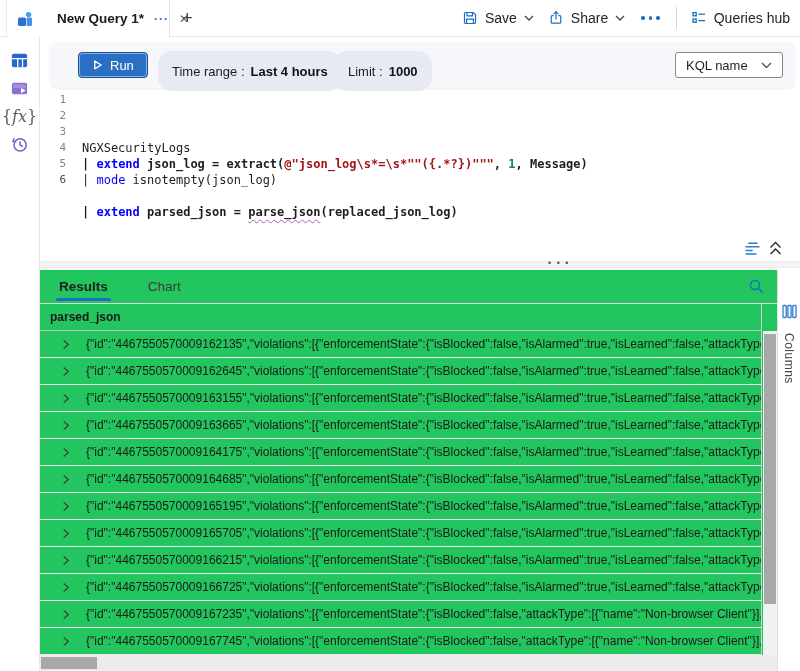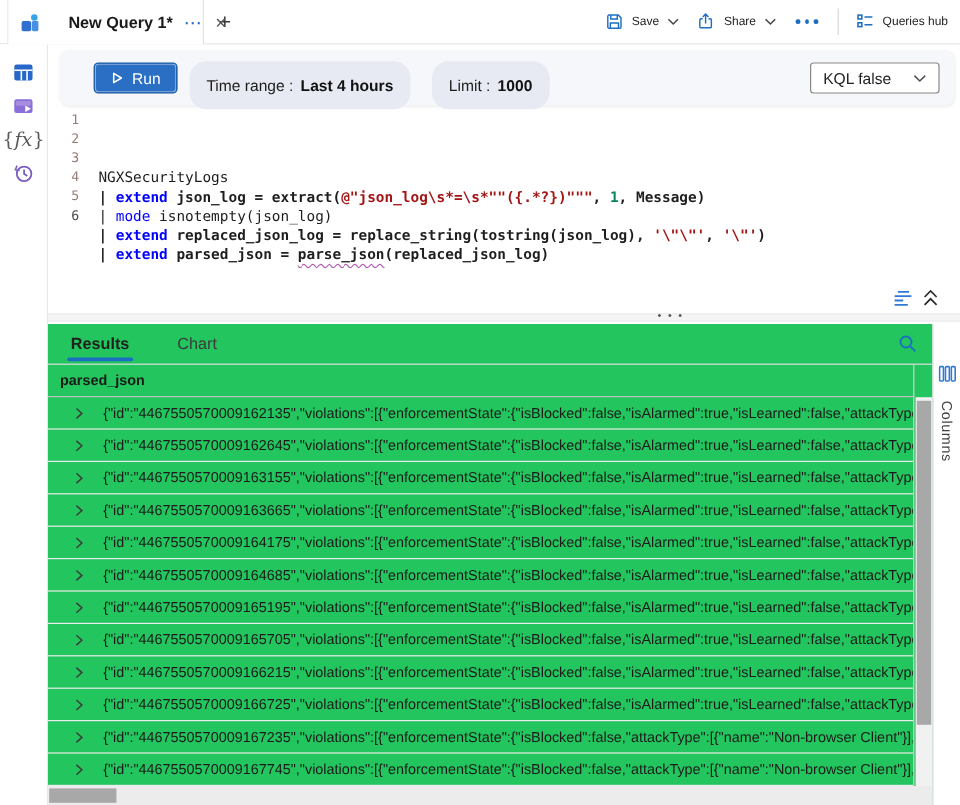--- a/index.html
+++ b/index.html
@@ -14,40 +14,40 @@
   .tab {
     position:absolute; left:6px; top:0; height:37px; width:164px; background:#fff; z-index:2;
     border-left:1px solid #ececec; border-right:1px solid #e2e2e2;
     display:flex; align-items:center; gap:8px; padding:0 8px 0 10px;
   }
   .tab-title { font-size:13.5px; font-weight:700; color:#1b1a19; white-space:nowrap;padding-left:16px; }
   .tab-dots { color:#2470c3; font-weight:700; font-size:12px; letter-spacing:1px; line-height:10px; margin-left:2px; cursor:pointer; }
   .tab-close { color:#5d5a56; font-size:12px; margin-left:2px; cursor:pointer; }
   .new-tab { position:absolute; left:182px; top:8px; font-size:18px; font-weight:300; color:#3b3a39; cursor:pointer; line-height:20px; }
   .header-actions { position:absolute; right:10px; top:0; height:36px; display:flex; align-items:center; gap:14px; }
-  .h-act { display:flex; align-items:center; gap:7px; font-size:10px; color:#252423; cursor:pointer; white-space:nowrap; }
+  .h-act { display:flex; align-items:center; gap:7px; font-size:14px; color:#252423; cursor:pointer; white-space:nowrap; }
   .h-divider { width:1px; height:22px; background:#d8d6d4; }
   .blue-dots { display:flex; gap:4px; cursor:pointer; padding:0 2px; }
   .blue-dots i { width:3.5px; height:3.5px; border-radius:50%; background:#1b6ec2; display:block; }
   
   .sidebar { position:absolute; left:0; top:37px; width:40px; height:634px; background:#fff; border-right:1px solid #e8e8e8;
     display:flex; flex-direction:column; align-items:center; padding-top:12px; gap:6px; }
   .side-btn { width:26px; height:22px; display:flex; align-items:center; justify-content:center; cursor:pointer; }
   .fx-glyph { font-size:16px; color:#5c5a58; font-family:"DejaVu Serif", serif; }
   .fx-glyph i { font-style:italic; }
   
   .toolbar-card { position:absolute; left:50px; top:42px; width:745px; height:46px; background:#f5f7fa;
     border-radius:8px; box-shadow:0 1px 3px rgba(0,0,0,.08); }
   .run-btn { position:absolute; left:28px; top:10px; height:26px; padding:0 13px; background:#2b6fc4;
     border:1px solid #17549f; border-radius:4px; box-shadow:inset 0 0 0 1px rgba(255,255,255,.45);
     color:#fff; font-size:13px; display:flex; align-items:center; gap:7px; cursor:pointer; }
   .pill { position:absolute; top:9px; height:40px; background:#e7eaf3; border-radius:14px; padding:0 14px;
     display:flex; align-items:center; gap:6px; font-size:13px; color:#1f1e1d; cursor:pointer; white-space:nowrap; }
   .pill-time { left:108px; }
-  .pill-limit { left:310px; }
+  .pill-limit { left:284px; }
   .pill b { font-weight:700; color:#111; }
   .kql-select { position:absolute; right:12px; top:10px; height:26px; min-width:108px; background:#fff;
     border:1px solid #8a8886; border-radius:3px; padding:0 10px; display:flex; align-items:center;
     justify-content:space-between; gap:12px; font-size:13px; color:#201f1e; cursor:pointer; }
   
   .editor { position:absolute; left:40px; top:92px; width:760px; height:112px;
     font-family:"DejaVu Sans Mono", monospace; font-size:12px; cursor:text; }
   .editor-line { display:flex; height:16px; line-height:16px; white-space:pre; }
   .line-number { width:26px; text-align:right; color:#9a7b7b; font-size:11px; flex:none; }
   .editor-line:last-child .line-number { color:#4b4b4b; }
@@ -204,35 +204,35 @@
     </div>
     <div class="pill pill-time">
       <span>Time range :</span>
       <b>Last 4 hours</b>
     </div>
     <div class="pill pill-limit">
       <span>Limit :</span>
       <b>1000</b>
     </div>
     <div class="kql-select">
-      <span>KQL false</span>
+      <span>KQL name</span>
       <span style="display:flex">
         <svg width="11" height="7" viewBox="0 0 11 7" fill="none" stroke="#55524e" stroke-width="1.3">
             <path d="M1 1l4.5 4.5L10 1"></path>
           </svg>
       </span>
     </div>
   </div>
 
   <div class="editor">
     <div>
         <div class="editor-line"><span class="line-number">1</span><span class="line-content"><span class="tok-plain">NGXSecurityLogs</span></span></div>
         <div class="editor-line"><span class="line-number">2</span><span class="line-content hl"><span class="tok-plain">| </span><span class="tok-kw">extend</span><span class="tok-plain"> json_log = extract(</span><span class="tok-str">@"json_log\s*=\s*""({.*?})"""</span><span class="tok-plain">, </span><span class="tok-num">1</span><span class="tok-plain">, Message)</span></span></div>
         <div class="editor-line"><span class="line-number">3</span><span class="line-content"><span class="tok-plain">| </span><span class="tok-kw">mode</span><span class="tok-plain"> isnotempty(json_log)</span></span></div>
-        <div class="editor-line"><span class="line-number">4</span><span class="line-content hl"><span class="tok-plain">| </span><span class="tok-kw">extend</span><span class="tok-plain"> replaced_json_log = replace_string(tostring(json_log), </span><span class="tok-str">'\"\"'</span><span class="tok-plain">, </span><span class="tok-str">'\"'</span><span class="tok-plain">)</span></span></div>
+        <div class="editor-line"><span class="line-number">4</span></div>
         <div class="editor-line"><span class="line-number">5</span><span class="line-content hl"><span class="tok-plain">| </span><span class="tok-kw">extend</span><span class="tok-plain"> parsed_json = </span><span class="tok-warn">parse_json</span><span class="tok-plain">(replaced_json_log)</span></span></div>
         <div class="editor-line"><span class="line-number">6</span></div>
       </div>
   </div>
 
   <div class="editor-actions">
     <span class="ed-act fmt">
       <svg width="17" height="17" viewBox="0 0 17 17" fill="none" stroke="#2f7ad4" stroke-width="1.5">
           <path d="M4.2 3.2h9.3M1.5 6.8h14M1.5 10.4h7.2M1.5 14h11"></path>
         </svg>

